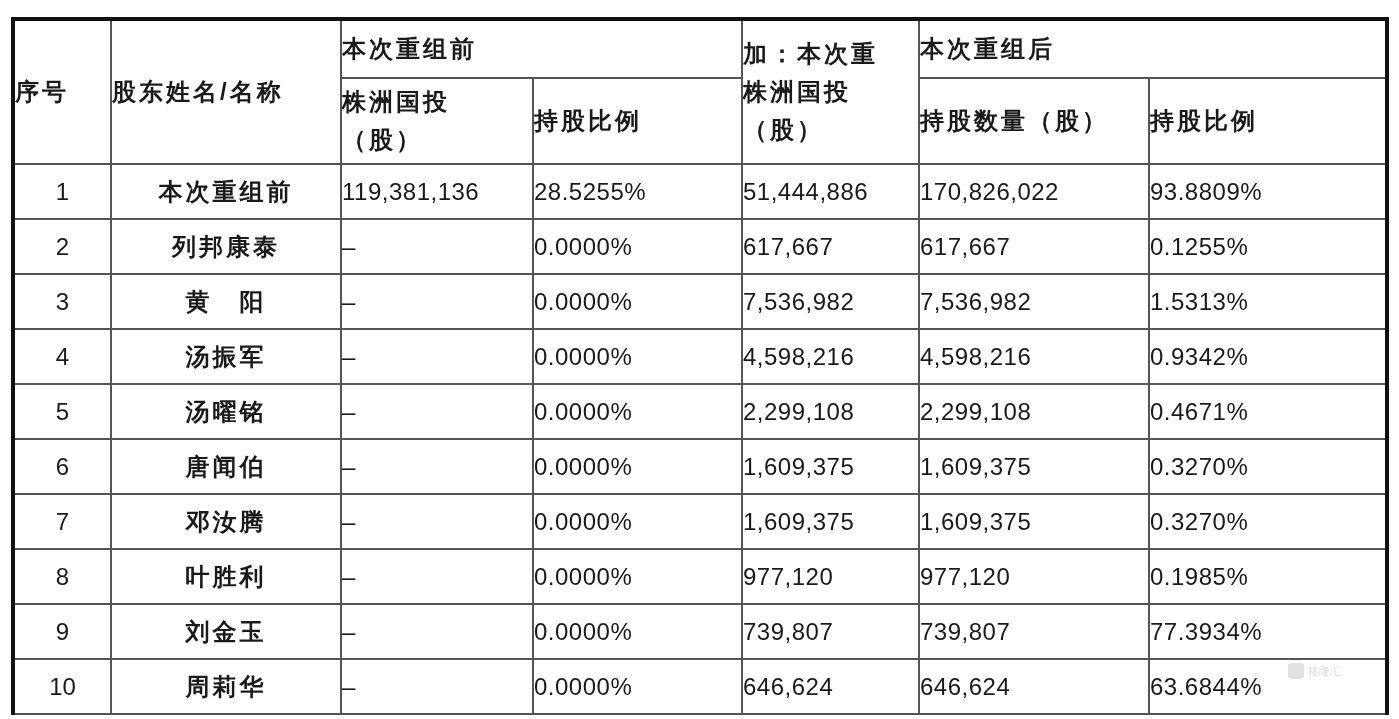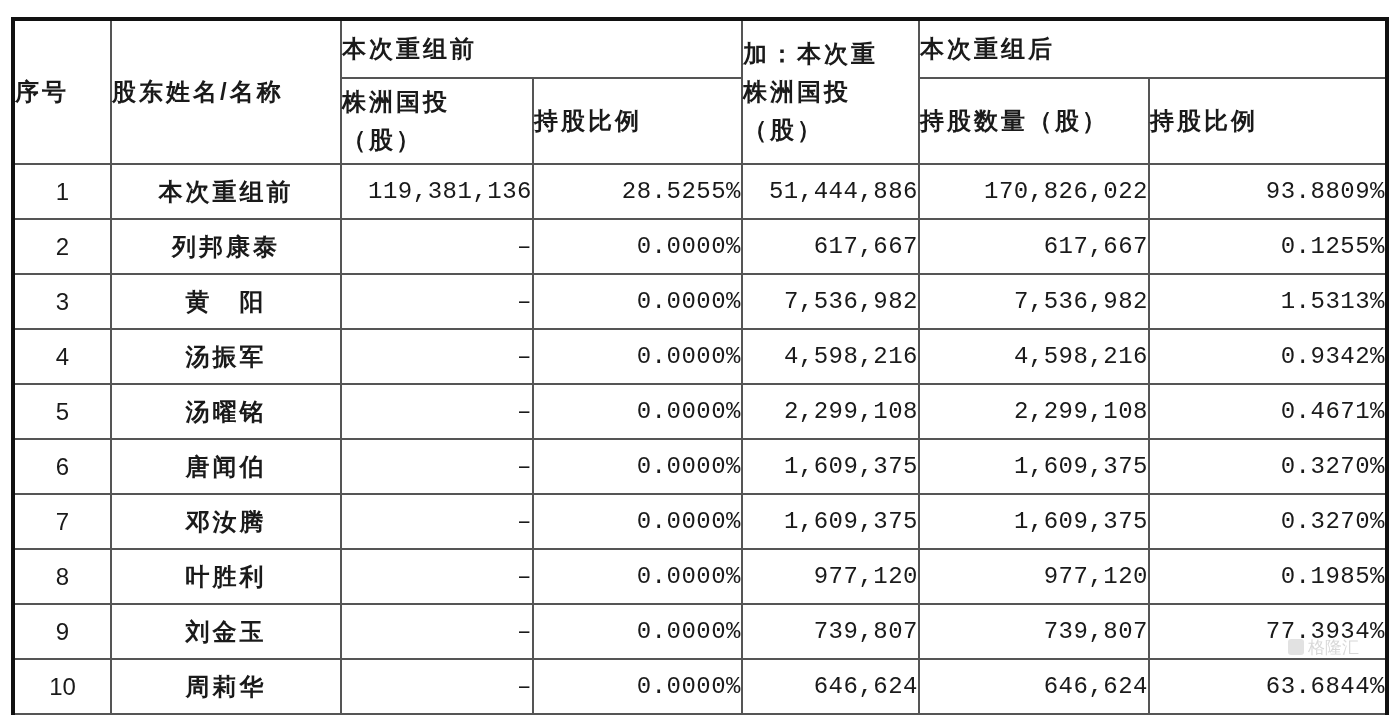--- a/index.html
+++ b/index.html
@@ -19,24 +19,24 @@
   table.holdings th {
     font-family: Liberation Sans, sans-serif;
     font-weight: bold; text-align: left; line-height: 38px;
     letter-spacing: 3px;
   }
   tr.h1 th { height: 56px; }
   tr.h2 th { height: 84px; }
   td { height: 53px; }
   td.idx { text-align: center; font-family: "Liberation Sans", sans-serif; font-size: 25px; }
   td.name { text-align: center; font-family: "DejaVu Serif", "Liberation Serif", serif; font-weight: bold; letter-spacing: 3px; font-size: 23px; }
-  td.num { text-align: right; padding-right: 16px; font-family: Liberation Mono, monospace; font-size: 26px; letter-spacing: 0.5px; }
+  td.num { padding-right: 16px; font-family: Liberation Sans, sans-serif; font-size: 26px; letter-spacing: 0.5px; }
   .watermark {
-    position: absolute; left: 1288px; top: 636px; width: 80px; height: 22px;
-    color: #c8c8c8; font-size: 17px; opacity: 0.7; display: flex; align-items: center; gap: 4px;
+    position: absolute; left: 1288px; top: 660px; width: 80px; height: 22px;
+    color: #c8c8c8; font-size: 11px; opacity: 0.7; display: flex; align-items: center; gap: 4px;
   }
   .watermark .logo { width: 16px; height: 16px; background: #d6d6d6; border-radius: 3px; }
 </style>
 </head>
 <body>
 
 <table class="holdings">
   <colgroup>
     <col style="width:98px">
       <col style="width:230px">

